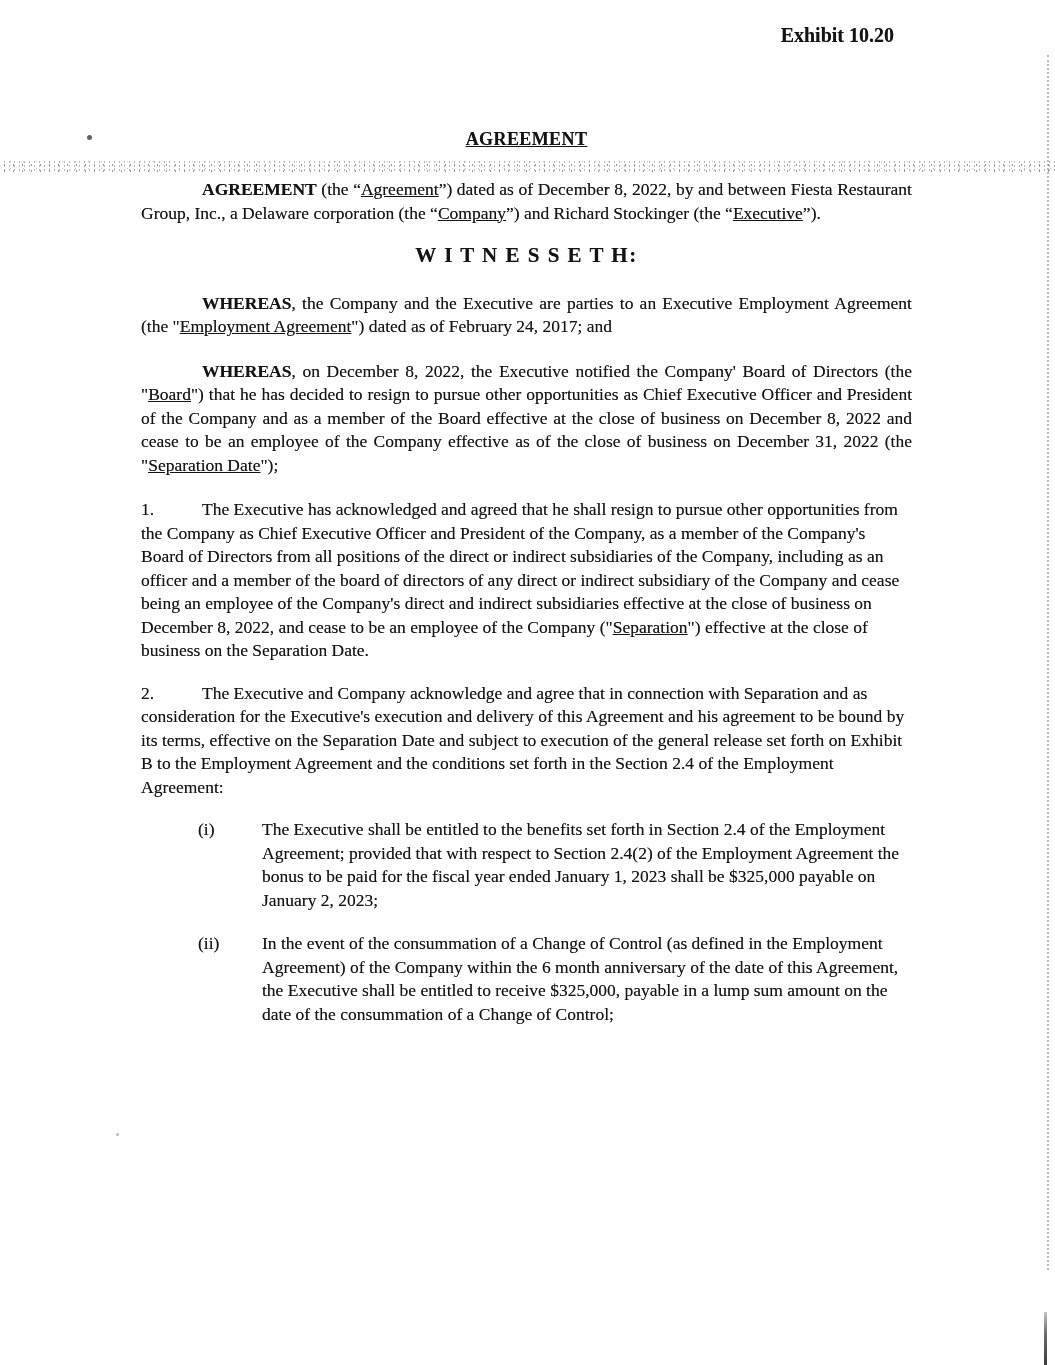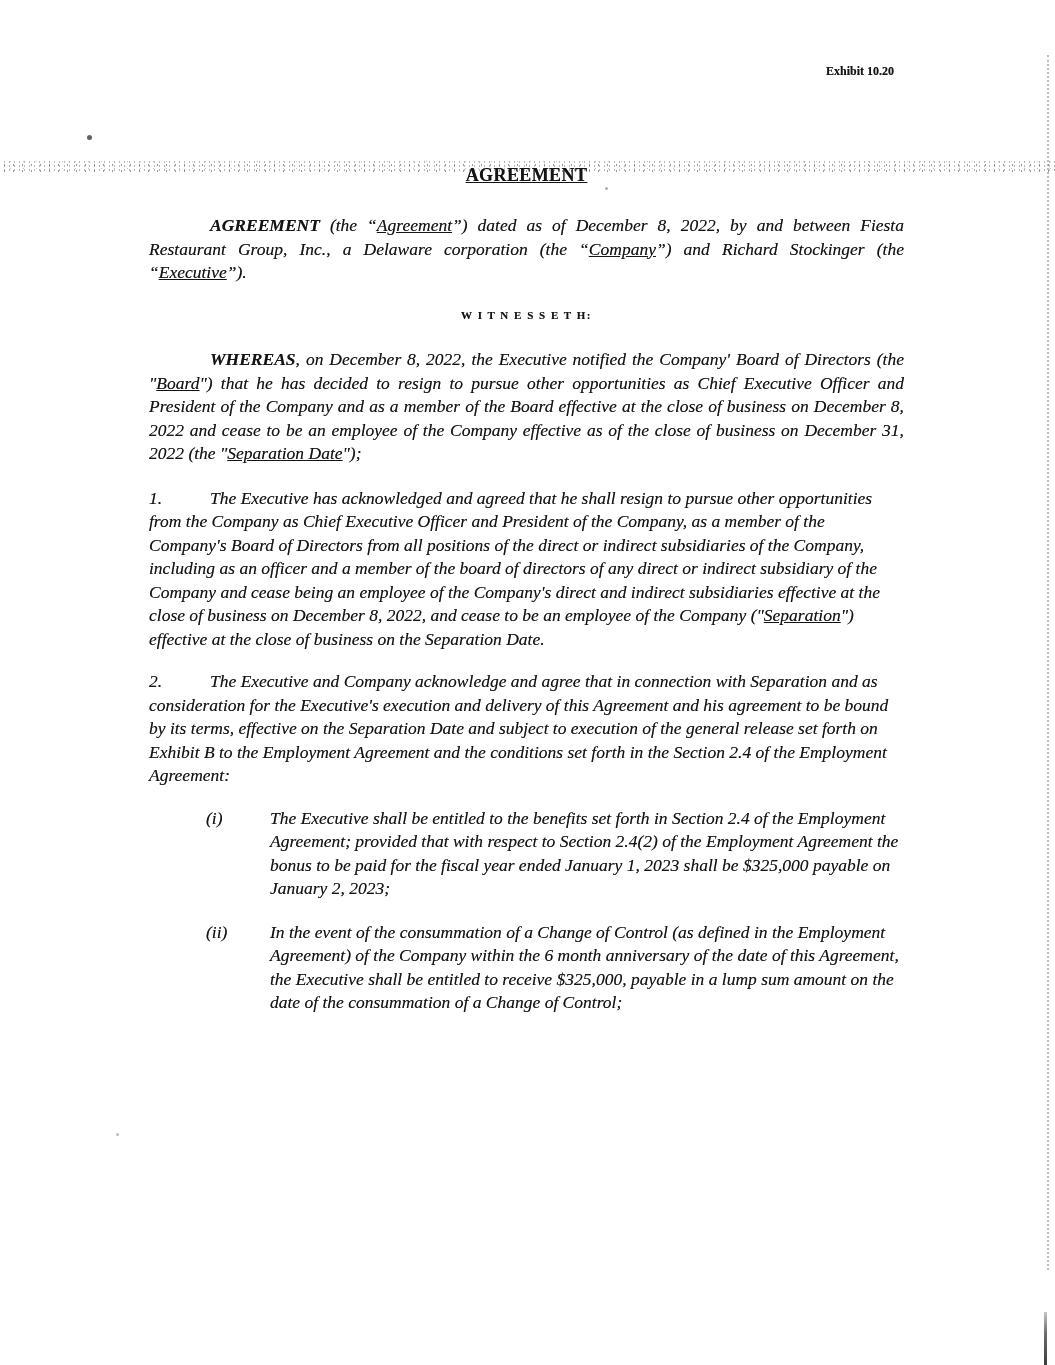--- a/index.html
+++ b/index.html
@@ -19,49 +19,48 @@
     line-height: 23.5px;
     color: #141414;
     text-shadow: 0 0 0.5px rgba(20,20,20,0.55);
   }
   .content {
     position: relative;
     padding: 0 143px 0 141px;
     z-index: 2;
   }
   .exhibit {
-    margin: 60px 18px 0 0;
+    margin: 24px 18px 0 0;
     text-align: right;
     font-weight: bold;
-    font-size: 12px;
+    font-size: 20px;
   }
   .doc-title {
     margin: 80px 0 0 0;
     text-align: center;
     font-weight: bold;
     font-size: 18px;
     text-decoration: underline;
     letter-spacing: 0.4px;
   }
   .para {
-    margin: 8px;
-    font-style: italic;
+    margin: 0;
   }
   .justify {
     text-align: justify;
   }
   .indent {
     text-indent: 61px;
   }
   .p-preamble   { margin-top: 27px; }
   .witnesseth {
     margin: 19px 0 0 0;
     text-align: center;
     font-weight: bold;
-    font-size: 11px;
+    font-size: 21px;
     letter-spacing: 1.5px;
   }
   .p-whereas1   { margin-top: 24px; }
   .p-whereas2   { margin-top: 21px; }
   .p-now        { margin-top: 20px; }
   .numbered     { margin-top: 21px; }
   .numbered.second { margin-top: 19px; }
   .num-marker {
     display: inline-block;
     width: 61px;
@@ -138,20 +137,21 @@
   <div class="content">
 
     <div class="exhibit">Exhibit 10.20</div>
 
     <h1 class="doc-title">AGREEMENT</h1>
 
     <p class="para justify indent p-preamble"><span style="font-weight: bold;">AGREEMENT</span><span> (the “</span><span style="text-decoration: underline;">Agreement</span><span>”) dated as of December 8, 2022, by and between Fiesta Restaurant Group, Inc., a Delaware corporation (the “</span><span style="text-decoration: underline;">Company</span><span>”) and Richard Stockinger (the “</span><span style="text-decoration: underline;">Executive</span><span>”).</span></p>
 
     <h2 class="witnesseth">W I T N E S S E T H:</h2>
 
+    <p class="para justify indent p-whereas1"><span style="font-weight: bold;">WHEREAS</span><span>, the Company and the Executive are parties to an Executive Employment Agreement (the "</span><span style="text-decoration: underline;">Employment Agreement</span><span>") dated as of February 24, 2017; and</span></p>
 
     <p class="para justify indent p-whereas2"><span style="font-weight: bold;">WHEREAS</span><span>, on December 8, 2022, the Executive notified the Company' Board of Directors (the "</span><span style="text-decoration: underline;">Board</span><span>") that he has decided to resign to pursue other opportunities as Chief Executive Officer and President of the Company and as a member of the Board effective at the close of business on December 8, 2022 and cease to be an employee of the Company effective as of the close of business on December 31, 2022 (the "</span><span style="text-decoration: underline;">Separation Date</span><span>");</span></p>
 
 
     <p class="para numbered"><span class="num-marker">1.</span><span><span>The Executive has acknowledged and agreed that he shall resign to pursue other opportunities from the Company as Chief Executive Officer and President of the Company, as a member of the Company's Board of Directors from all positions of the direct or indirect subsidiaries of the Company, including as an officer and a member of the board of directors of any direct or indirect subsidiary of the Company and cease being an employee of the Company's direct and indirect subsidiaries effective at the close of business on December 8, 2022, and cease to be an employee of the Company ("</span><span style="text-decoration: underline;">Separation</span><span>") effective at the close of business on the Separation Date.</span></span></p>
 
     <p class="para numbered second"><span class="num-marker">2.</span><span><span>The Executive and Company acknowledge and agree that in connection with Separation and as consideration for the Executive's execution and delivery of this Agreement and his agreement to be bound by its terms, effective on the Separation Date and subject to execution of the general release set forth on Exhibit B to the Employment Agreement and the conditions set forth in the Section 2.4 of the Employment Agreement:</span></span></p>
 
     <p class="para sub-item"><span class="item-marker">(i)</span><span><span>The Executive shall be entitled to the benefits set forth in Section 2.4 of the Employment Agreement; provided that with respect to Section 2.4(2) of the Employment Agreement the bonus to be paid for the fiscal year ended January 1, 2023 shall be $325,000 payable on January 2, 2023;</span></span></p>
 

